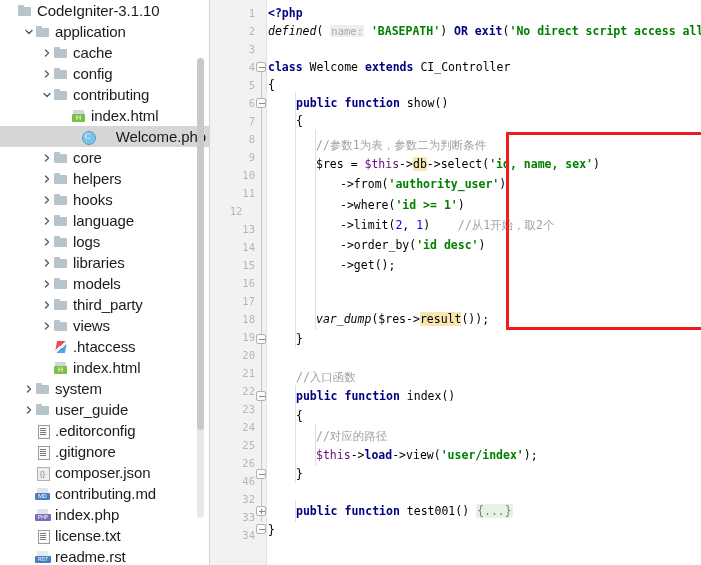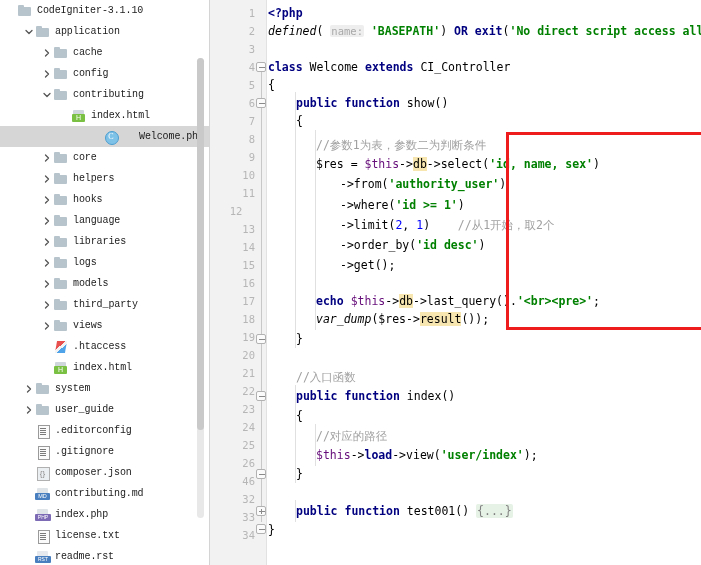--- a/index.html
+++ b/index.html
@@ -34,21 +34,21 @@
     width:13px; min-width:13px;
     text-align:center;
     color:#5a5a5a;
     font-size:9px;
     line-height:1;
     display:inline-block;
   }
   .arrow svg { display:block; margin:auto; }
   .spacer { display:inline-block; }
   .ic { width:16px; min-width:16px; height:16px; margin-right:4px; position:relative; display:inline-block; }
-  .lbl { font-size:10px; letter-spacing:-0.1px;font-family:Liberation Mono, monospace; }
+  .lbl { font-size:15px; letter-spacing:-0.1px; }
 
   
   .folder-ic::before{
     content:""; position:absolute; left:1px; top:4px;
     width:13px; height:9px; background:#b8c4cc; border-radius:1px;
   }
   .folder-ic::after{
     content:""; position:absolute; left:1px; top:2px;
     width:6px; height:3px; background:#b8c4cc; border-radius:1px 1px 0 0;
   }
@@ -328,31 +328,31 @@
           <span class="lbl">language</span>
         </div>
         <div class="tree-row">
           <span class="spacer" style="width: 40px;"></span>
           <span class="arrow">
             <svg width="8" height="8" viewBox="0 0 8 8">
               <path d="M2.5 1 L5.5 4 L2.5 7" fill="none" stroke="#555" stroke-width="1.3" stroke-linecap="round" stroke-linejoin="round"></path>
             </svg>
           </span>
           <span class="ic folder-ic"></span>
+          <span class="lbl">logs</span>
+        </div>
+        <div class="tree-row">
+          <span class="spacer" style="width: 40px;"></span>
+          <span class="arrow">
+            <svg width="8" height="8" viewBox="0 0 8 8">
+              <path d="M2.5 1 L5.5 4 L2.5 7" fill="none" stroke="#555" stroke-width="1.3" stroke-linecap="round" stroke-linejoin="round"></path>
+            </svg>
+          </span>
+          <span class="ic folder-ic"></span>
           <span class="lbl">libraries</span>
-        </div>
-        <div class="tree-row">
-          <span class="spacer" style="width: 40px;"></span>
-          <span class="arrow">
-            <svg width="8" height="8" viewBox="0 0 8 8">
-              <path d="M2.5 1 L5.5 4 L2.5 7" fill="none" stroke="#555" stroke-width="1.3" stroke-linecap="round" stroke-linejoin="round"></path>
-            </svg>
-          </span>
-          <span class="ic folder-ic"></span>
-          <span class="lbl">logs</span>
         </div>
         <div class="tree-row">
           <span class="spacer" style="width: 40px;"></span>
           <span class="arrow">
             <svg width="8" height="8" viewBox="0 0 8 8">
               <path d="M2.5 1 L5.5 4 L2.5 7" fill="none" stroke="#555" stroke-width="1.3" stroke-linecap="round" stroke-linejoin="round"></path>
             </svg>
           </span>
           <span class="ic folder-ic"></span>
           <span class="lbl">models</span>
@@ -526,21 +526,20 @@
       <div class="cl" style="top:175px;left:72px;"><span class="pl">-&gt;</span><span class="fn">from</span><span class="pl">(</span><span class="str">'authority_user'</span><span class="pl">)</span></div>
 
       <div class="cl" style="top:196px;left:72px;"><span class="pl">-&gt;</span><span class="fn">where</span><span class="pl">(</span><span class="str">'id &gt;= 1'</span><span class="pl">)</span></div>
 
       <div class="cl" style="top:216px;left:72px;"><span class="pl">-&gt;</span><span class="fn">limit</span><span class="pl">(</span><span class="num">2</span><span class="pl">, </span><span class="num">1</span><span class="pl">)</span>    <span class="cmt">//从1开始，取2个</span></div>
 
       <div class="cl" style="top:236px;left:72px;"><span class="pl">-&gt;</span><span class="fn">order_by</span><span class="pl">(</span><span class="str">'id desc'</span><span class="pl">)</span></div>
 
       <div class="cl" style="top:256px;left:72px;"><span class="pl">-&gt;</span><span class="fn">get</span><span class="pl">();</span></div>
 
-      <div class="cl" style="top:292px;left:48px;"><span class="kw">echo</span> <span class="var">$this</span><span class="pl">-&gt;</span><span class="hl">db</span><span class="pl">-&gt;</span><span class="fn">last_query</span><span class="pl">().</span><span class="str">'&lt;br&gt;&lt;pre&gt;'</span><span class="pl">;</span></div>
 
       <div class="cl" style="top:310px;left:48px;"><span class="def">var_dump</span><span class="pl">(</span><span class="varb">$res</span><span class="pl">-&gt;</span><span class="hl">result</span><span class="pl">());</span></div>
 
       <div class="cl" style="top:330px;left:28px;"><span class="pl">}</span></div>
 
       <div class="cl" style="top:368px;left:28px;"><span class="cmt">//入口函数</span></div>
 
       <div class="cl" style="top:387px;left:28px;"><span class="kw">public</span> <span class="kw">function</span> <span class="fn">index</span><span class="pl">()</span></div>
 
       <div class="cl" style="top:407px;left:28px;"><span class="pl">{</span></div>

